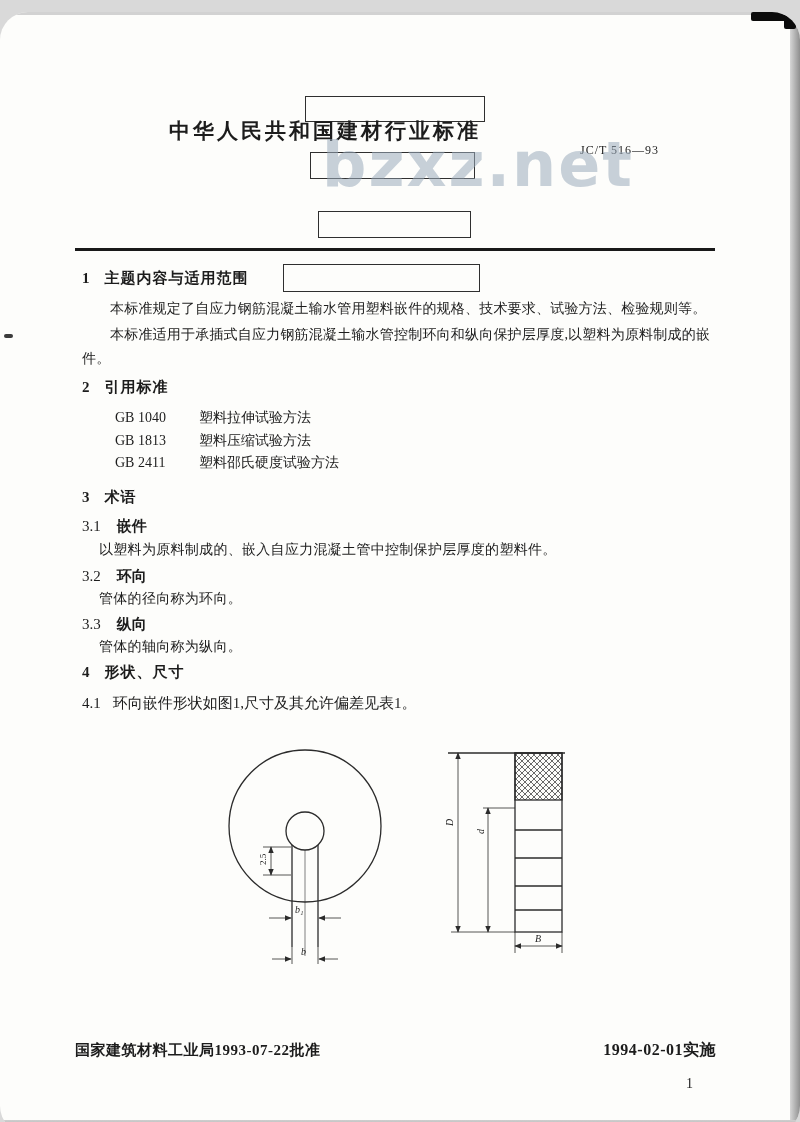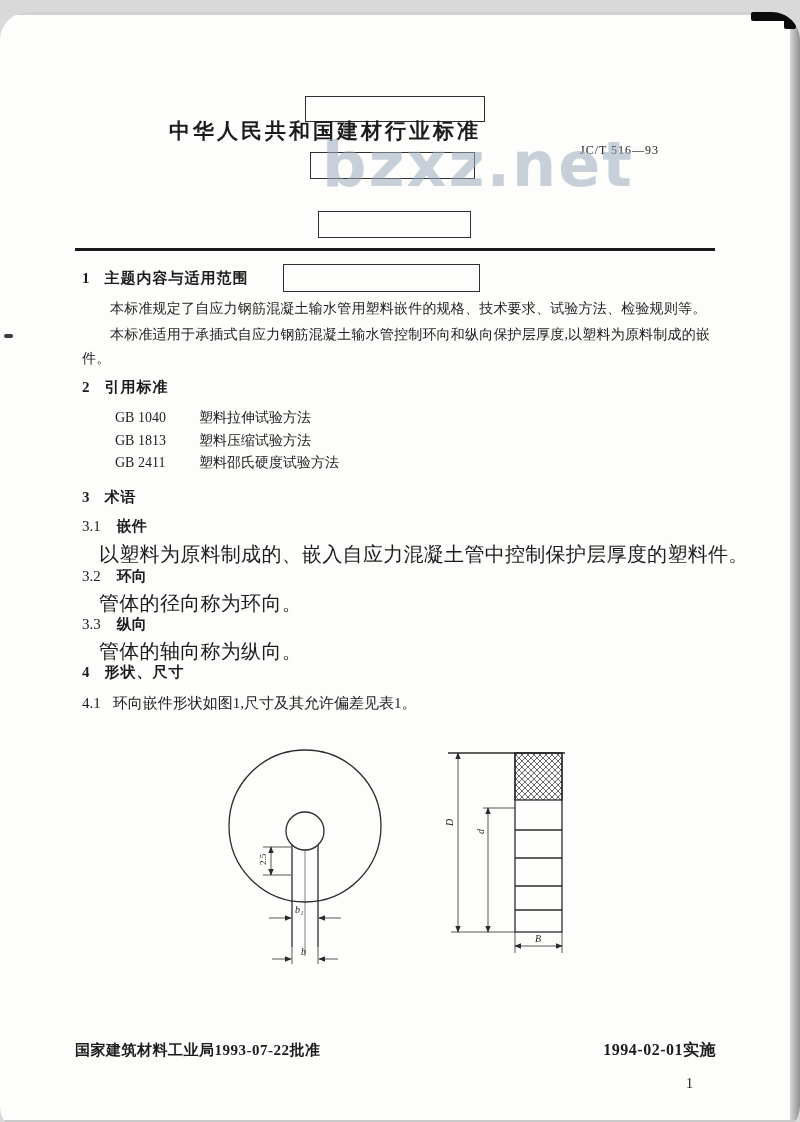--- a/index.html
+++ b/index.html
@@ -40,21 +40,21 @@
   .sh1{top:257px;} .sh2{top:366px;} .sh3{top:476px;} .sh4{top:651px;}
   .sec-num{display:inline-block;margin-right:14px;}
   .para{position:absolute;left:82px;width:634px;font-size:14px;line-height:24px;
         text-indent:2em;letter-spacing:0.2px;}
   .p1{top:285px;} .p2{top:311px;}
   .ref-list{position:absolute;left:115px;top:395px;font-size:14px;line-height:22.5px;}
   .ref-code{display:inline-block;min-width:68px;margin-right:16px;}
   .term-head{position:absolute;left:82px;font-size:15px;font-weight:bold;}
   .term-head .t-num{display:inline-block;margin-right:16px;font-weight:normal;}
   .t1{top:505px;} .t2{top:555px;} .t3{top:603px;}
-  .term-body{position:absolute;left:99px;font-size:20px;letter-spacing:0.3px;}
+  .term-body{position:absolute;left:99px;font-size:14px;letter-spacing:0.3px;}
   .tb1{top:529px;} .tb2{top:578px;} .tb3{top:626px;}
   .clause{position:absolute;left:82px;top:682px;font-size:15px;}
   .clause .c-num{display:inline-block;margin-right:12px;}
 
   
   .fig-svg{position:absolute;left:195px;top:722px;}
   .fig-caption{position:absolute;left:230px;top:979px;width:300px;text-align:center;
                font-size:14px;letter-spacing:1px;}
   .fig-caption .cap-label{display:inline-block;margin-right:14px;}
 

